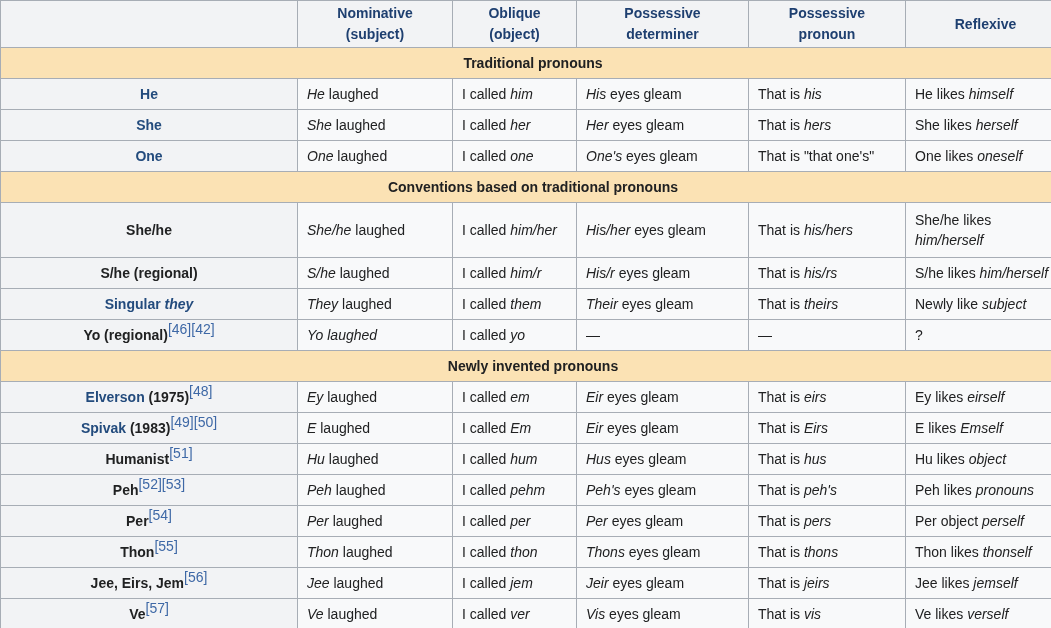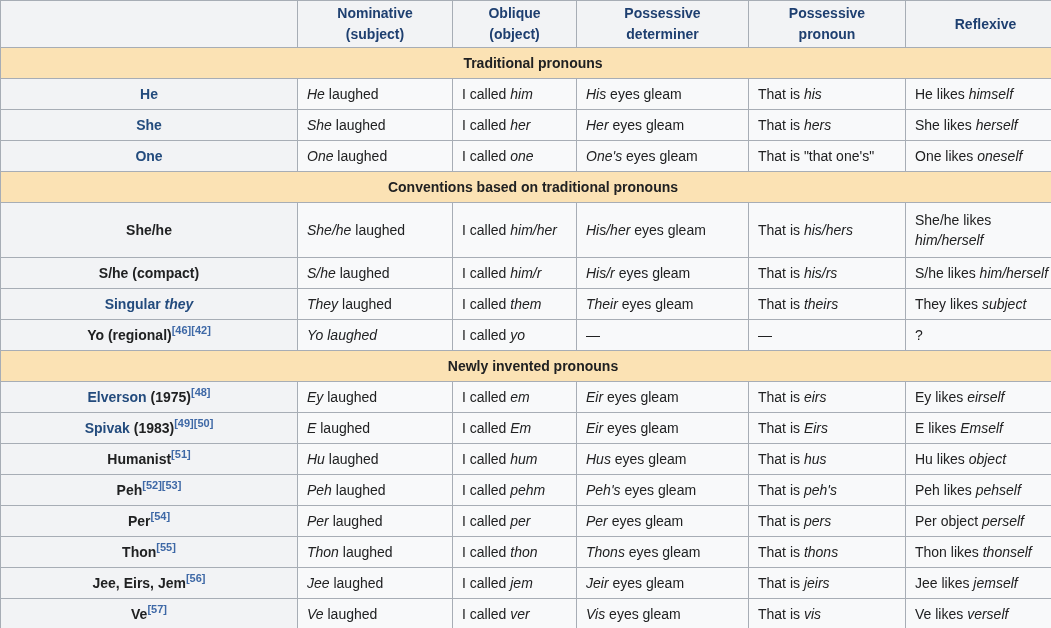--- a/index.html
+++ b/index.html
@@ -27,21 +27,21 @@
   td.data-cell{
     background:#f8f9fa;text-align:left;padding:2px 9px;white-space:nowrap;
     line-height:20px;
   }
   tr.section-row td{
     background:#fbe2b4;color:#202122;font-weight:bold;text-align:center;
     padding:2px 4px;
   }
   .i{font-style:italic;}
   a.plink{color:#234b7d;text-decoration:none;font-weight:bold;cursor:pointer;}
-  sup.fref{font-size:11px;font-weight:bold;color:#3e68a6;line-height:0;cursor:pointer;}
+  sup.fref{font-size:14px;font-weight:normal;color:#3e68a6;line-height:0;cursor:pointer;}
 </style>
 </head>
 <body>
 
 <div class="table-viewport">
   <table class="pronoun-table">
     <colgroup>
         <col style="width: 297px;">
         <col style="width: 155px;">
         <col style="width: 124px;">
@@ -92,34 +92,34 @@
         </tr>
         <tr style="height: 55px;">
           <td class="row-label"><span>She/he</span></td>
           <td class="data-cell"><span class="i">She/he</span><span> laughed</span></td>
           <td class="data-cell"><span>I called </span><span class="i">him/her</span></td>
           <td class="data-cell"><span class="i">His/her</span><span> eyes gleam</span></td>
           <td class="data-cell"><span>That is </span><span class="i">his/hers</span></td>
           <td class="data-cell"><span>She/he likes</span><br><span class="i">him/herself</span></td>
         </tr>
         <tr style="height: 31px;">
-          <td class="row-label"><span>S/he (compact)</span></td>
+          <td class="row-label"><span>S/he (regional)</span></td>
           <td class="data-cell"><span class="i">S/he</span><span> laughed</span></td>
           <td class="data-cell"><span>I called </span><span class="i">him/r</span></td>
           <td class="data-cell"><span class="i">His/r</span><span> eyes gleam</span></td>
           <td class="data-cell"><span>That is </span><span class="i">his/rs</span></td>
           <td class="data-cell"><span>S/he likes </span><span class="i">him/herself</span></td>
         </tr>
         <tr style="height: 31px;">
           <td class="row-label"><a class="plink">Singular </a><a class="plink i">they</a></td>
           <td class="data-cell"><span class="i">They</span><span> laughed</span></td>
           <td class="data-cell"><span>I called </span><span class="i">them</span></td>
           <td class="data-cell"><span class="i">Their</span><span> eyes gleam</span></td>
           <td class="data-cell"><span>That is </span><span class="i">theirs</span></td>
-          <td class="data-cell"><span>They likes </span><span class="i">subject</span></td>
+          <td class="data-cell"><span>Newly like </span><span class="i">subject</span></td>
         </tr>
         <tr style="height: 31px;">
           <td class="row-label"><span>Yo (regional)</span><sup class="fref">[46]</sup><sup class="fref">[42]</sup></td>
           <td class="data-cell"><span class="i">Yo laughed</span></td>
           <td class="data-cell"><span>I called </span><span class="i">yo</span></td>
           <td class="data-cell"><span>—</span></td>
           <td class="data-cell"><span>—</span></td>
           <td class="data-cell"><span>?</span></td>
         </tr>
         <tr class="section-row" style="height: 31px;">
@@ -148,21 +148,21 @@
           <td class="data-cell"><span class="i">Hus</span><span> eyes gleam</span></td>
           <td class="data-cell"><span>That is </span><span class="i">hus</span></td>
           <td class="data-cell"><span>Hu likes </span><span class="i">object</span></td>
         </tr>
         <tr style="height: 31px;">
           <td class="row-label"><span>Peh</span><sup class="fref">[52]</sup><sup class="fref">[53]</sup></td>
           <td class="data-cell"><span class="i">Peh</span><span> laughed</span></td>
           <td class="data-cell"><span>I called </span><span class="i">pehm</span></td>
           <td class="data-cell"><span class="i">Peh's</span><span> eyes gleam</span></td>
           <td class="data-cell"><span>That is </span><span class="i">peh's</span></td>
-          <td class="data-cell"><span>Peh likes </span><span class="i">pehself</span></td>
+          <td class="data-cell"><span>Peh likes </span><span class="i">pronouns</span></td>
         </tr>
         <tr style="height: 31px;">
           <td class="row-label"><span>Per</span><sup class="fref">[54]</sup></td>
           <td class="data-cell"><span class="i">Per</span><span> laughed</span></td>
           <td class="data-cell"><span>I called </span><span class="i">per</span></td>
           <td class="data-cell"><span class="i">Per</span><span> eyes gleam</span></td>
           <td class="data-cell"><span>That is </span><span class="i">pers</span></td>
           <td class="data-cell"><span>Per object </span><span class="i">perself</span></td>
         </tr>
         <tr style="height: 31px;">

